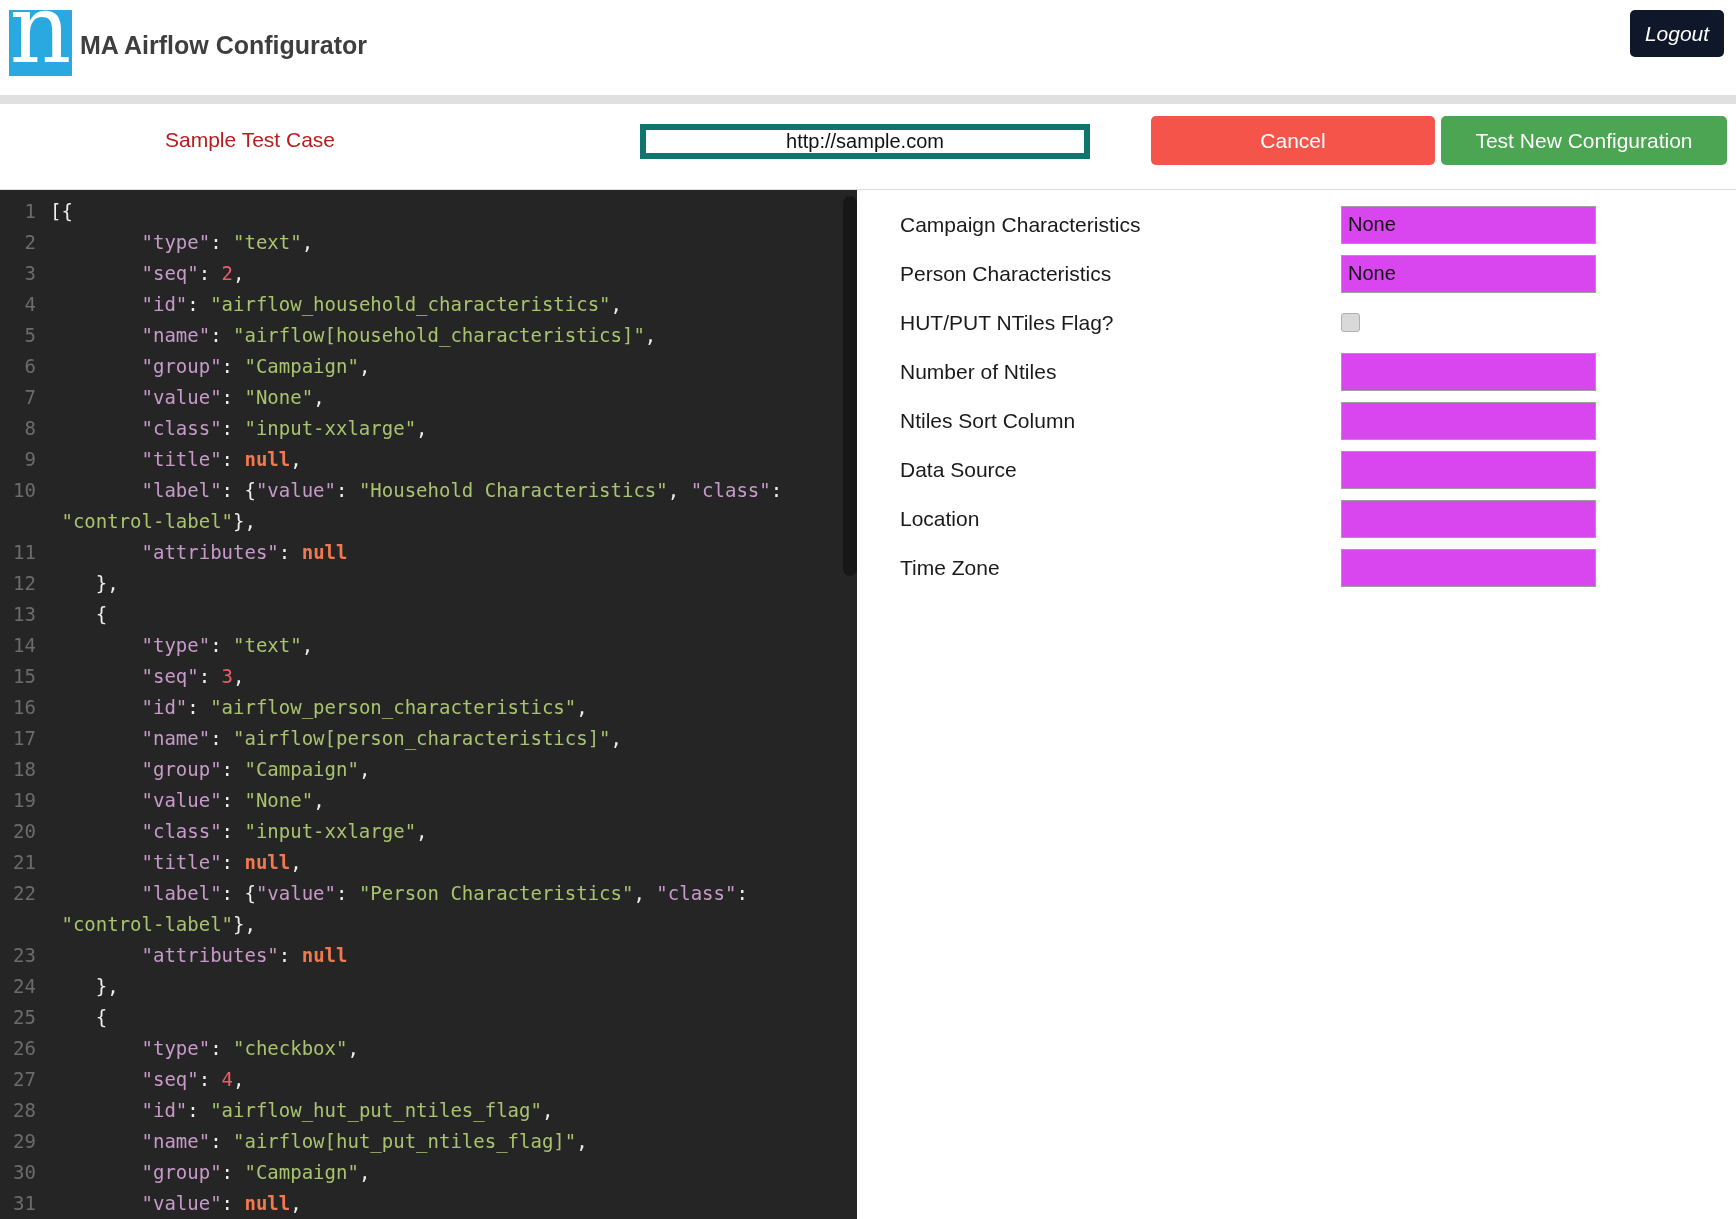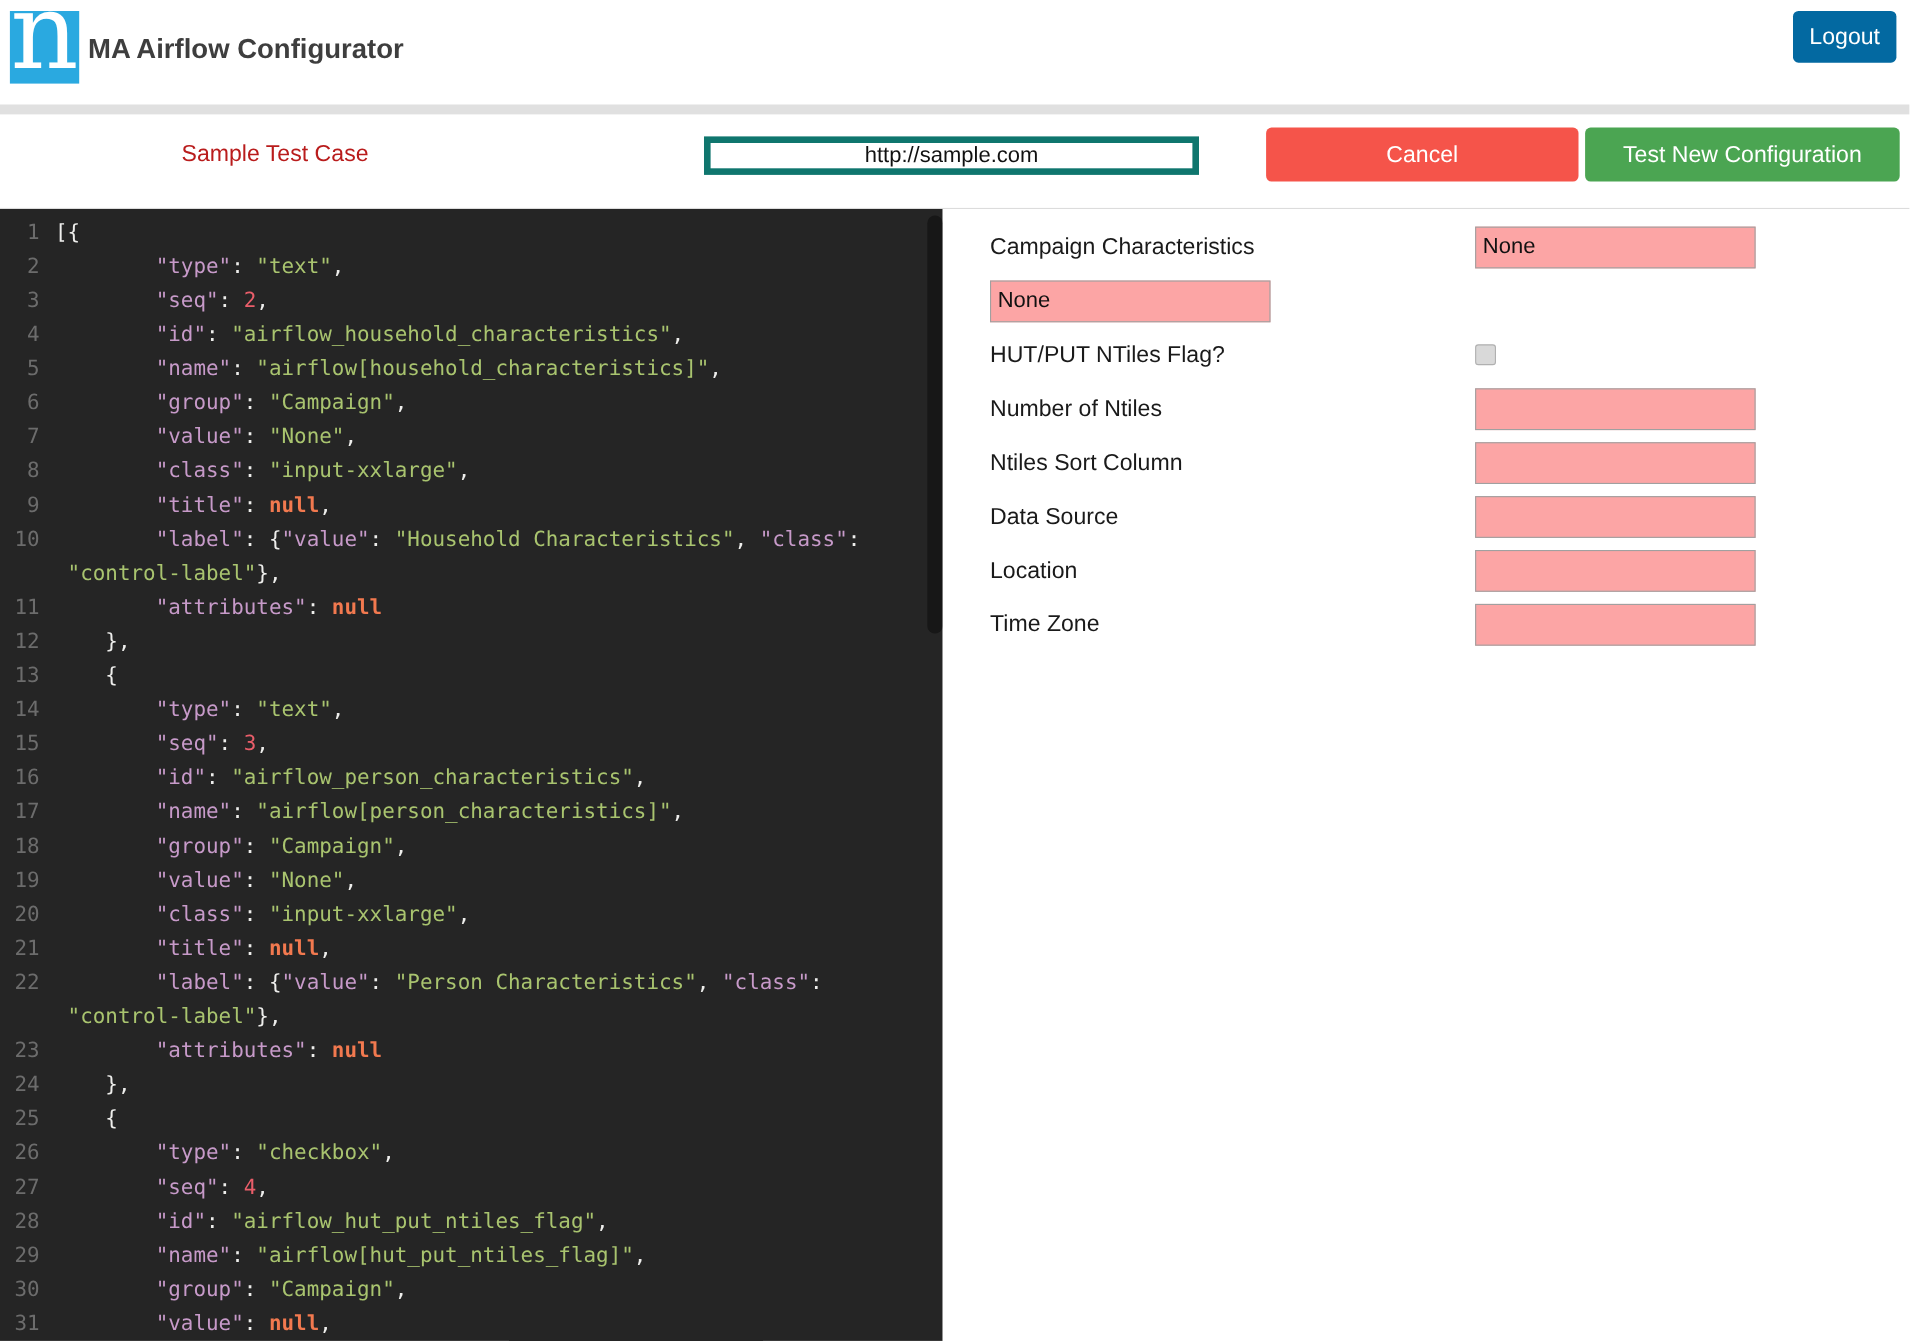--- a/index.html
+++ b/index.html
@@ -7,21 +7,21 @@
        font-family:"Liberation Sans",sans-serif;-webkit-font-smoothing:antialiased;}
 
   
   .header{position:absolute;left:0;top:0;width:1736px;height:95px;background:#fff;}
   .logo{position:absolute;left:9px;top:10px;width:63px;height:66px;background:#2aa9e0;
         color:#fff;display:flex;align-items:center;justify-content:center;overflow:hidden;}
   .logo span{font-family:"DejaVu Serif",serif;font-size:96px;line-height:66px;transform:translateY(-14px);}
   .app-title{position:absolute;left:80px;top:31px;font-size:25px;font-weight:bold;color:#3e3e3e;}
   .btn{border:none;border-radius:5px;color:#fff;font-size:21px;text-align:center;cursor:pointer;
        font-family:"Liberation Sans",sans-serif;display:flex;align-items:center;justify-content:center;}
-  .logout{position:absolute;left:1630px;top:10px;width:94px;height:47px;background:#0369a1;}
+  .logout{position:absolute;left:1630px;top:10px;width:94px;height:47px;background:#0f172a;font-style:italic;}
 
   .gray-band{position:absolute;left:0;top:95px;width:1736px;height:9px;background:#e0e0e0;}
 
   
   .testcase{position:absolute;left:165px;top:128px;font-size:21px;color:#b91c1c;}
   .url-input{position:absolute;left:640px;top:124px;width:450px;height:35px;box-sizing:border-box;
              border:6px solid #0f766e;background:#fff;font-size:20px;color:#111;text-align:center;
              font-family:"Liberation Sans",sans-serif;outline:none;}
   .cancel{position:absolute;left:1151px;top:116px;width:284px;height:49px;background:#f5544a;}
   .save{position:absolute;left:1441px;top:116px;width:286px;height:49px;background:#4ba552;}
@@ -39,21 +39,21 @@
   .tok-k{color:#c79ac9;}
   .tok-s{color:#a9c46f;}
   .tok-n{color:#ea5e6a;}
   .tok-u{color:#f2794f;font-weight:bold;}
   .scroll-thumb{position:absolute;right:0;top:6px;width:14px;height:380px;border-radius:7px;background:#171717;}
 
   
   .right-panel{position:absolute;left:857px;top:190px;width:879px;height:1029px;background:#fff;padding-top:10px;box-sizing:border-box;}
   .form-row{display:flex;align-items:center;height:49px;padding-left:43px;}
   .form-label{width:441px;font-size:21px;color:#1a1a1a;}
-  .form-input{width:255px;height:38px;box-sizing:border-box;border:1px solid #a0a0a0;background:#fca5a5;
+  .form-input{width:255px;height:38px;box-sizing:border-box;border:1px solid #a0a0a0;background:#d946ef;
               font-size:20px;color:#111;padding:0 6px;font-family:"Liberation Sans",sans-serif;outline:none;}
   .checkbox{width:17px;height:17px;border:1px solid #b0b0b0;border-radius:3px;background:#d9d9d9;display:inline-block;}
 </style>
 </head>
 <body>
 
 <div class="header">
   <div class="logo">
     <span>n</span>
   </div>
@@ -109,20 +109,21 @@
   <div class="scroll-thumb"></div>
 </div>
 
 <div class="right-panel">
   <div>
       <div class="form-row">
         <div class="form-label">Campaign Characteristics</div>
         <input class="form-input" value="None" style="">
       </div>
       <div class="form-row">
+        <div class="form-label">Person Characteristics</div>
         <input class="form-input" value="None" style="">
       </div>
       <div class="form-row">
         <div class="form-label">HUT/PUT NTiles Flag?</div>
         <span class="checkbox"></span>
       </div>
       <div class="form-row">
         <div class="form-label">Number of Ntiles</div>
         <input class="form-input" style="">
       </div>

